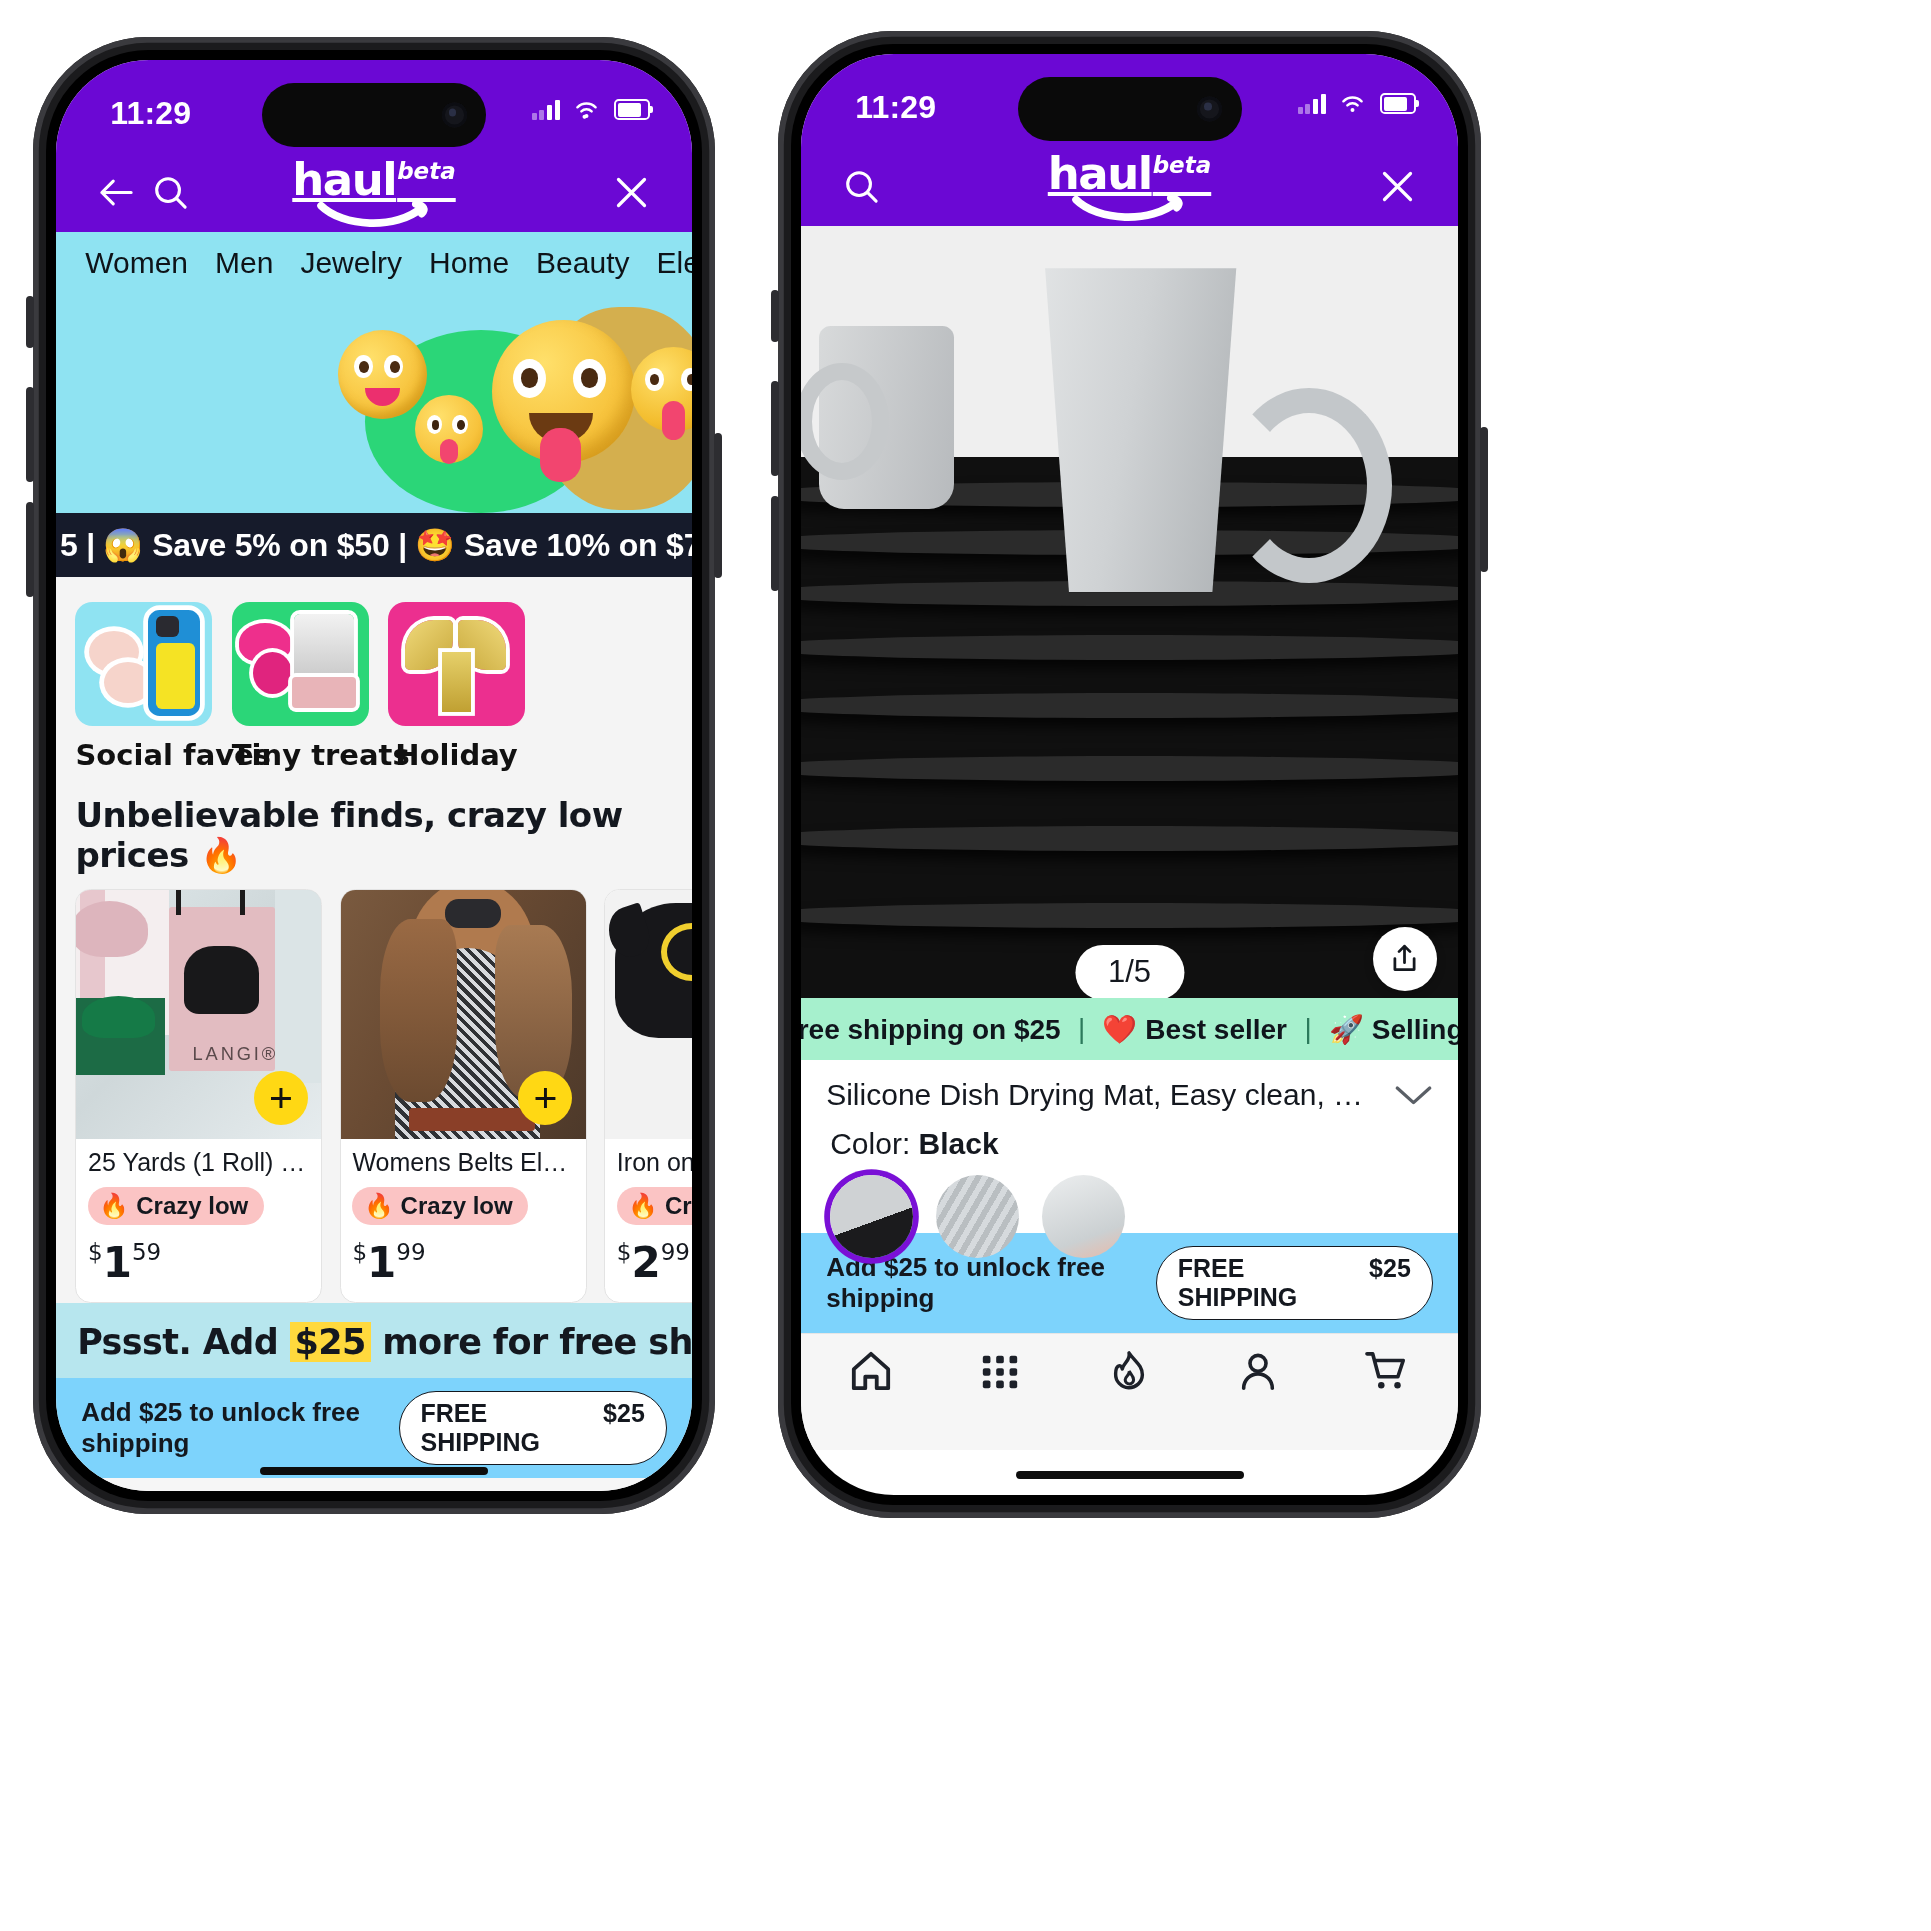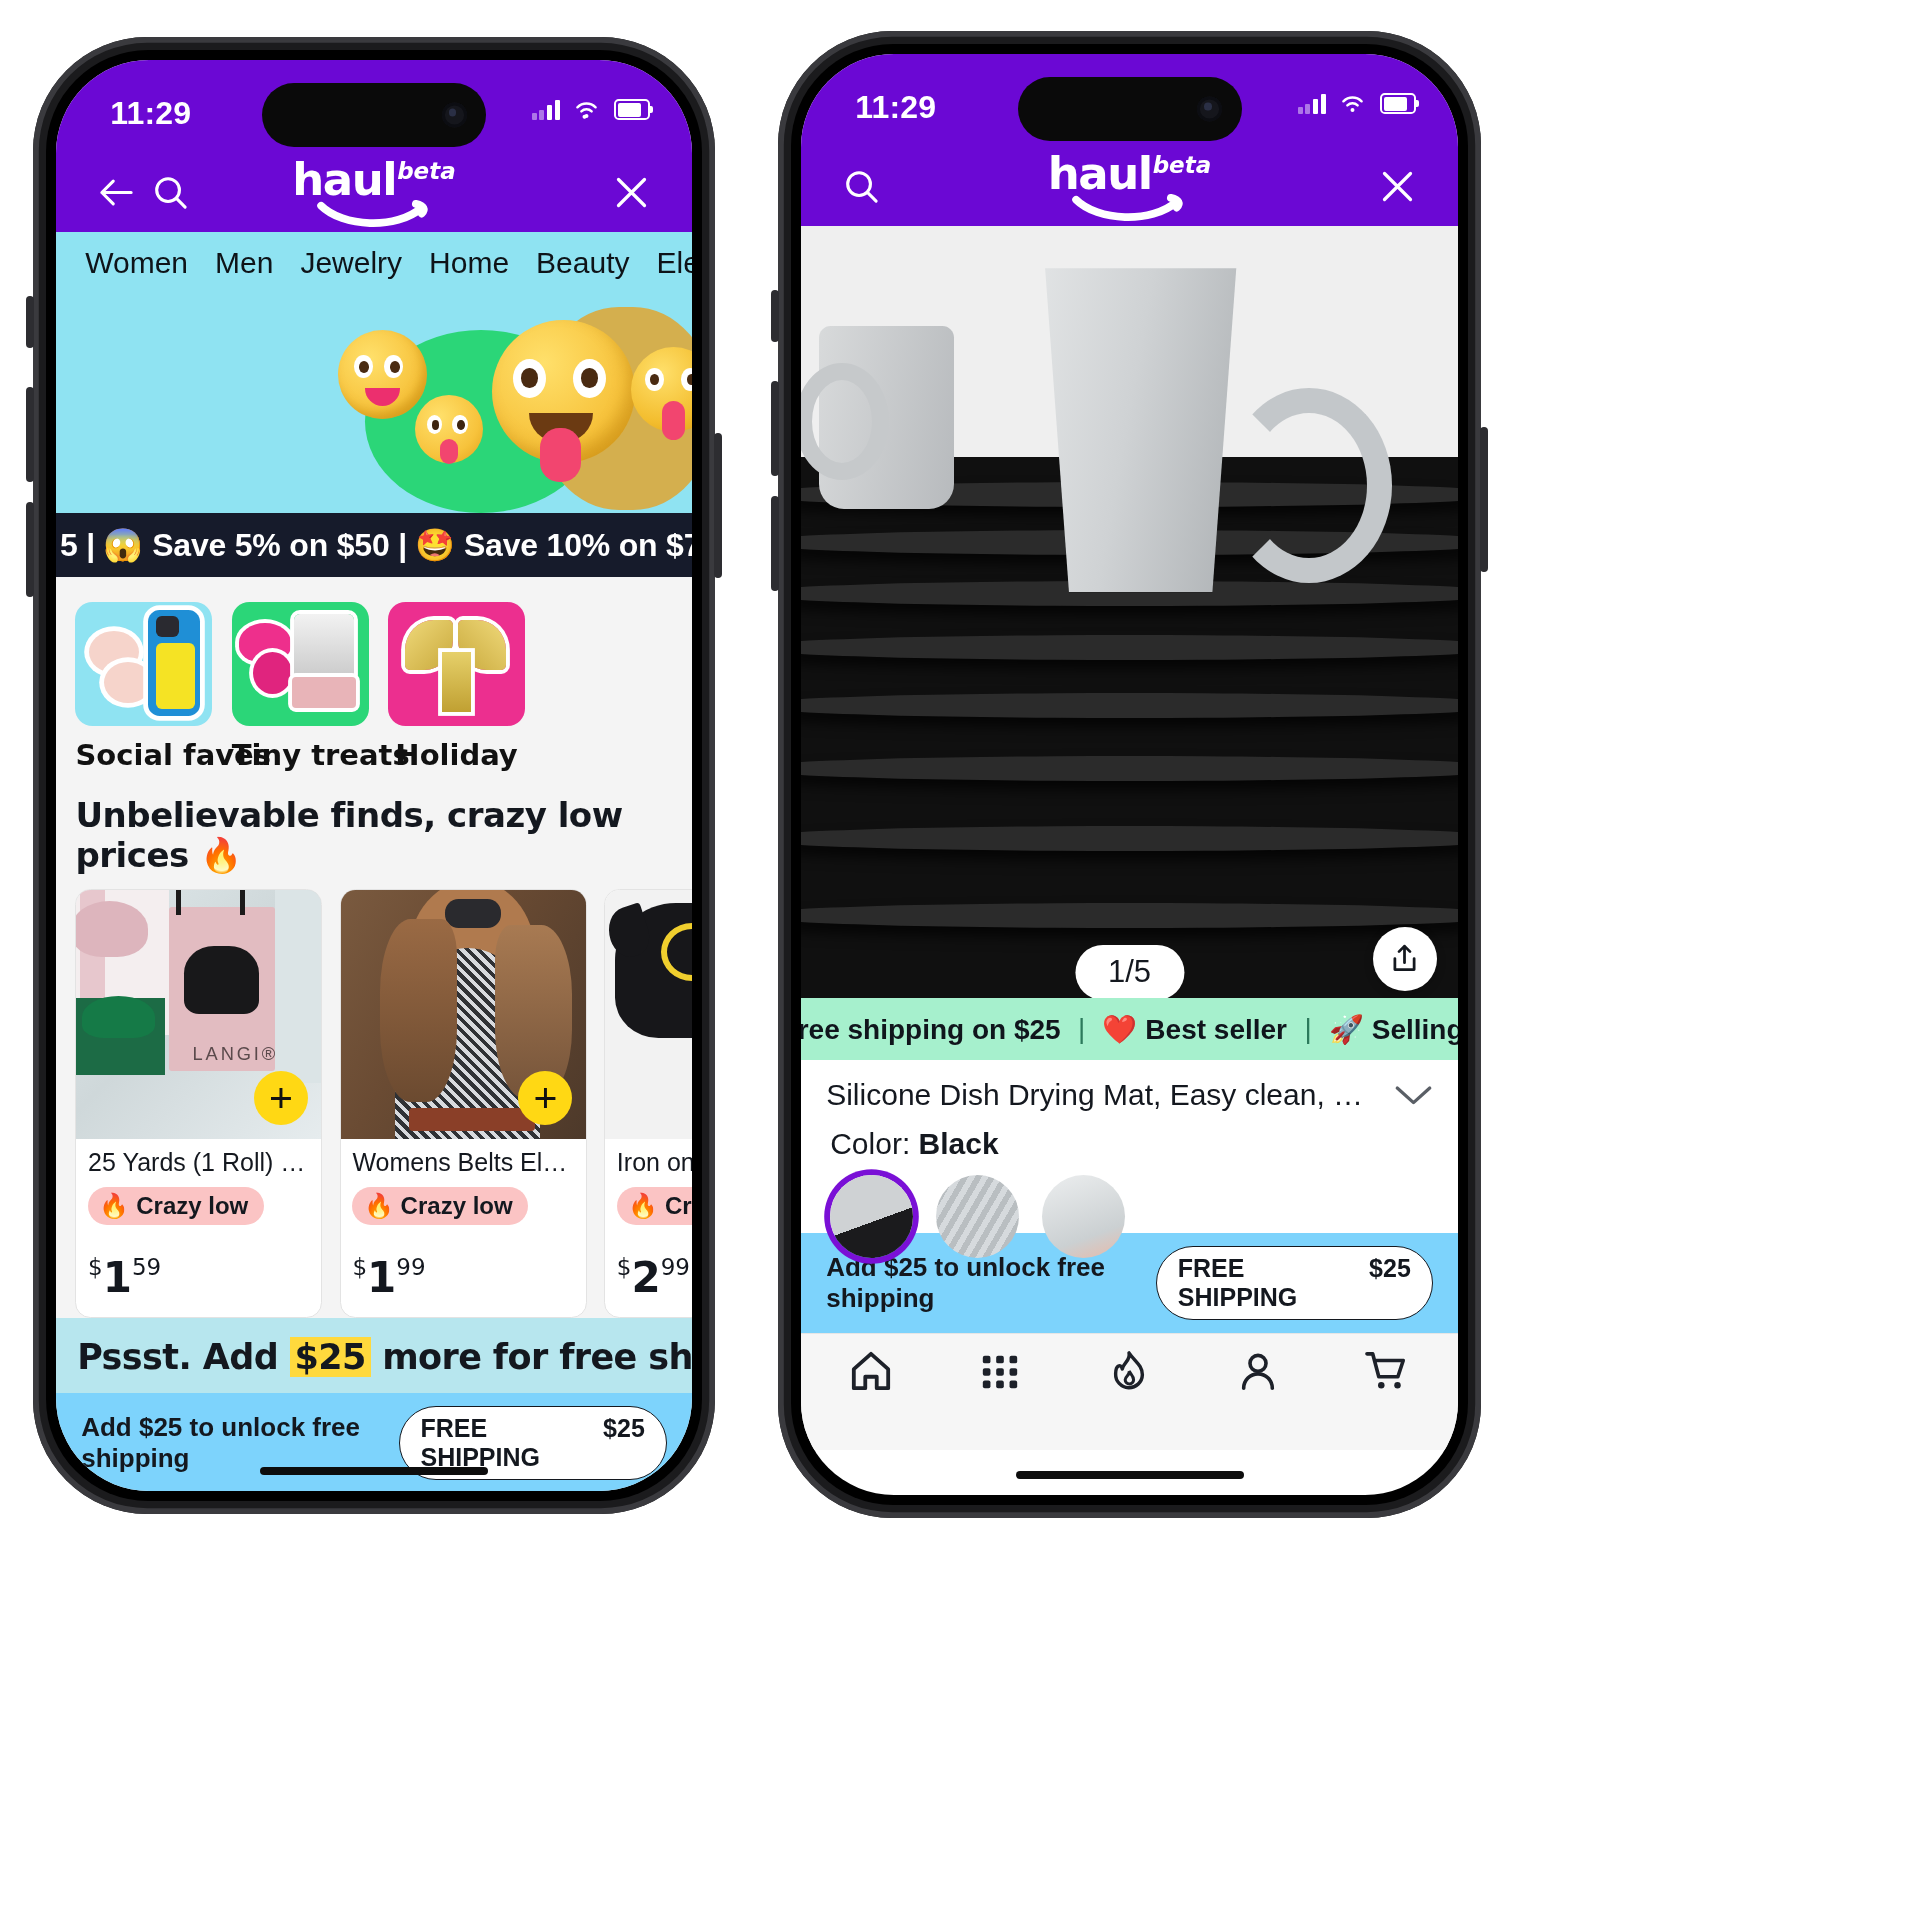--- a/index.html
+++ b/index.html
@@ -42,21 +42,21 @@
          width:25px;height:25px;border-radius:50%;background:#15161c;
          box-shadow:inset 0 0 0 2.9px #0c0d12;}
   .notch .cam:after{content:"";position:absolute;left:6.8px;top:5.8px;width:7.7px;height:7.7px;border-radius:50%;background:#2a2f45;}
 
   
   .haulbar{background:#6b08d4;height:79px;display:flex;align-items:center;
            padding:0 33px;box-sizing:border-box;position:relative;}
   .hicon{width:54px;height:54px;display:flex;align-items:center;justify-content:center;cursor:pointer;}
   .logo{position:absolute;left:50%;top:5.8px;transform:translateX(-50%);text-align:center;color:#fff;}
   .logo .wm{font-size:45px;font-weight:800;letter-spacing:-1.5px;line-height:.95;
-            font-family:"DejaVu Sans",sans-serif;}
+            font-family:"DejaVu Sans",sans-serif;text-decoration:underline;}
   .logo .wm sup{font-size:23px;font-style:italic;font-weight:600;letter-spacing:0;
                 vertical-align:super;margin-left:1px;}
   .smile{display:block;margin:-3.9px auto 0;}
   .spacer{flex:1}
 
   
   .catnav{background:#8fe3f2;display:flex;align-items:center;gap:27px;
           padding:13.5px 29px 9.7px;box-sizing:border-box;font-size:30px;color:#0e1318;
           white-space:nowrap;overflow:hidden;font-weight:400;}
 
@@ -89,21 +89,21 @@
         border:1px solid #e3e3e3;overflow:hidden;position:relative;}
   .card .img{height:249px;position:relative;overflow:hidden;background:#ddd;}
   .plus{position:absolute;right:13.5px;bottom:13.5px;width:54px;height:54px;border-radius:50%;
         background:#ffd814;display:flex;align-items:center;justify-content:center;
         font-size:41px;line-height:1;color:#111;font-weight:300;cursor:pointer;}
   .card .meta{padding:9.7px 11.6px 15.4px;}
   .card .ttl{font-size:25px;color:#14181f;white-space:nowrap;overflow:hidden;
              text-overflow:ellipsis;}
   .pill{display:inline-flex;align-items:center;gap:5.8px;background:#fbc4c4;border-radius:965px;
         padding:4.8px 15.4px 4.8px 11.6px;margin-top:9.7px;font-size:24px;font-weight:700;color:#14181f;}
-  .price{margin-top:28px;color:#14181f;font-family:"DejaVu Sans",sans-serif;}
+  .price{margin-top:13px;color:#14181f;font-family:"DejaVu Sans",sans-serif;}
   .price .cur{font-size:23px;vertical-align:17.4px;}
   .price .int{font-size:42px;font-weight:700;}
   .price .dec{font-size:23px;vertical-align:17.4px;}
 
   
   .pssst{background:#b7e6ee;padding:19.3px 21px 15.4px;font-size:35px;font-weight:800;
          color:#14181f;white-space:nowrap;font-family:"DejaVu Sans",sans-serif;letter-spacing:-0.6px;}
   .hl{background:#ffd93d;padding:0 4.8px;}
 
   

